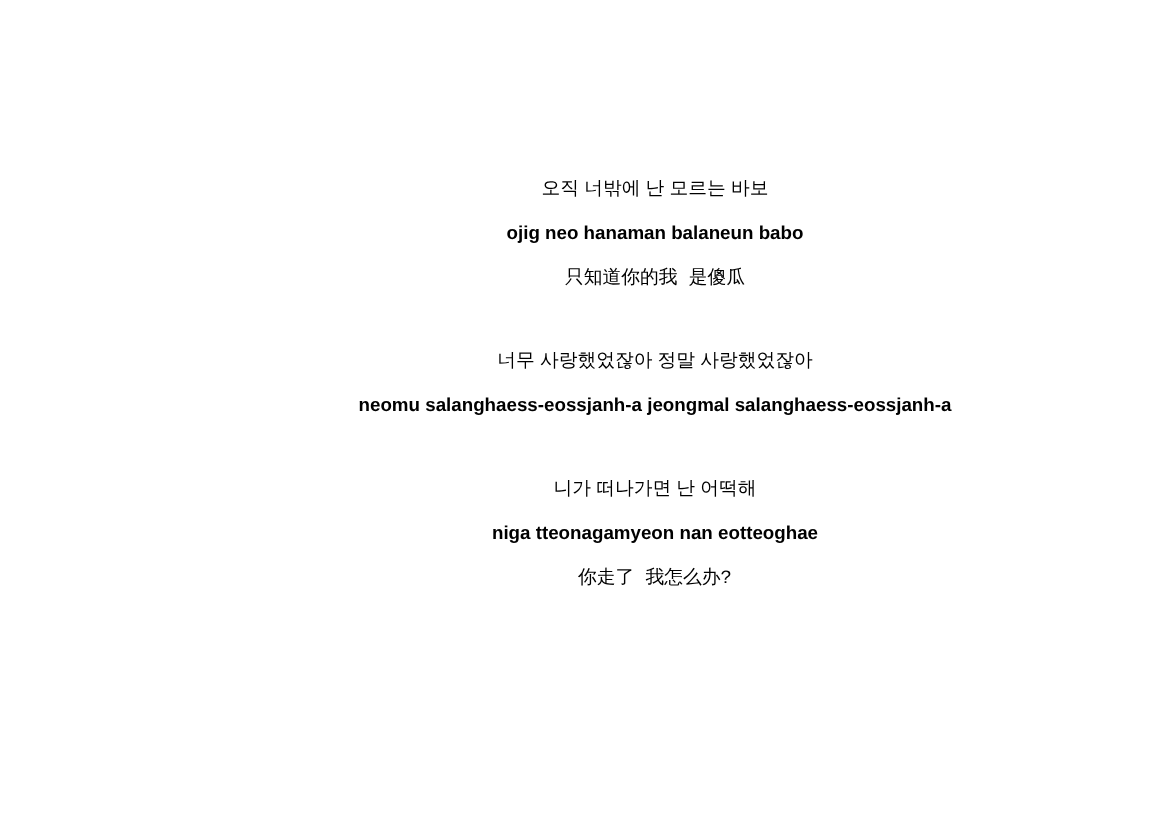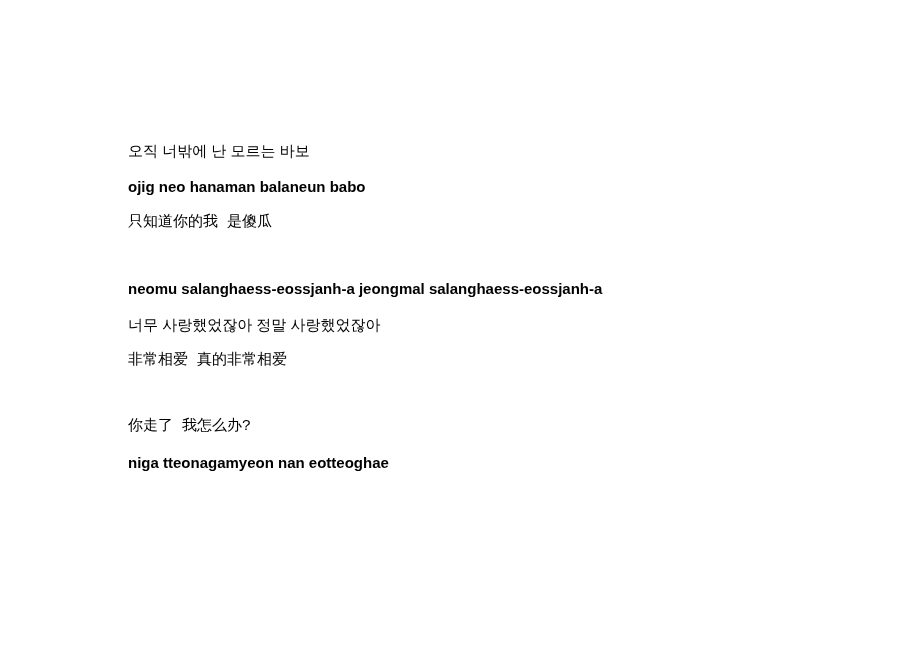--- a/index.html
+++ b/index.html
@@ -1,18 +1,19 @@
 <!DOCTYPE html>
 <html><head>
   <meta charset="utf-8">
   <style>
     * {
       margin: 0;
       padding: 0;
       box-sizing: border-box;
+      text-align: center;
     }
     body {
       width: 920px;
       height: 651px;
       background: #ffffff;
       font-family: "Malgun Gothic", "Microsoft YaHei", Arial, sans-serif;
       padding-top: 142px;
       padding-left: 128px;
       overflow: hidden;
     }
@@ -42,21 +43,21 @@
 </head>
 <body>
 
 <div class="stanza">
   <div class="line korean">오직 너밖에 난 모르는 바보</div>
   <div class="line roman">ojig neo hanaman balaneun babo</div>
   <div class="line chinese">只知道你的我 是傻瓜</div>
 </div>
 
 <div class="stanza">
+  <div class="line korean">너무 사랑했었잖아 정말 사랑했었잖아</div>
   <div class="line roman">neomu salanghaess-eossjanh-a jeongmal salanghaess-eossjanh-a</div>
-  <div class="line korean">너무 사랑했었잖아 정말 사랑했었잖아</div>
-  <div class="line chinese">非常相爱 真的非常相爱</div>
 </div>
 
 <div class="stanza">
+  <div class="line korean">니가 떠나가면 난 어떡해</div>
+  <div class="line roman">niga tteonagamyeon nan eotteoghae</div>
   <div class="line chinese">你走了 我怎么办?</div>
-  <div class="line roman">niga tteonagamyeon nan eotteoghae</div>
 </div>
 
 </body></html>

